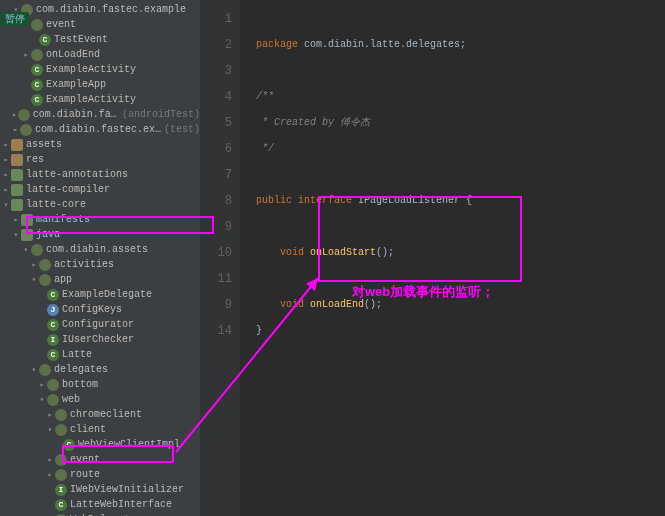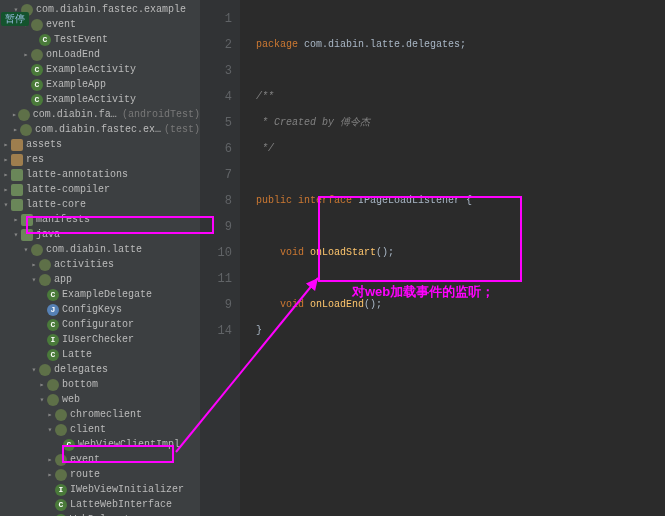--- a/index.html
+++ b/index.html
@@ -119,21 +119,21 @@
           <span class="lbl">manifests</span>
         </div>
         <div class="node d1">
           <span class="arrow">▾</span>
           <span class="ic ic-folder"></span>
           <span class="lbl">java</span>
         </div>
         <div class="node d2">
           <span class="arrow">▾</span>
           <span class="ic ic-pkg"></span>
-          <span class="lbl">com.diabin.latte</span>
+          <span class="lbl">com.diabin.assets</span>
         </div>
         <div class="node d3">
           <span class="arrow">▸</span>
           <span class="ic ic-pkg"></span>
           <span class="lbl">activities</span>
         </div>
         <div class="node d3">
           <span class="arrow">▾</span>
           <span class="ic ic-pkg"></span>
           <span class="lbl">app</span>

